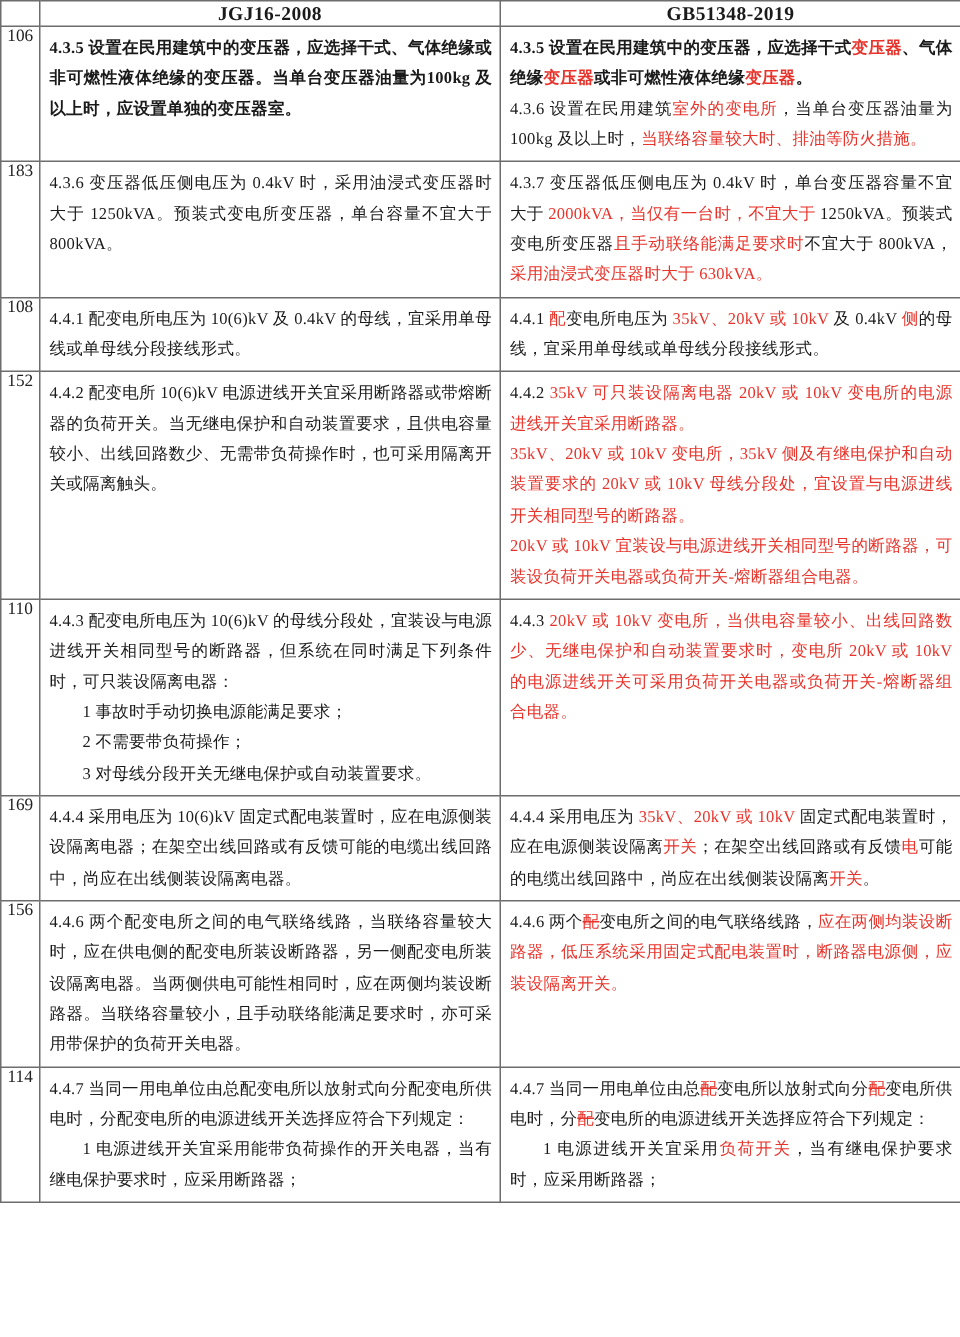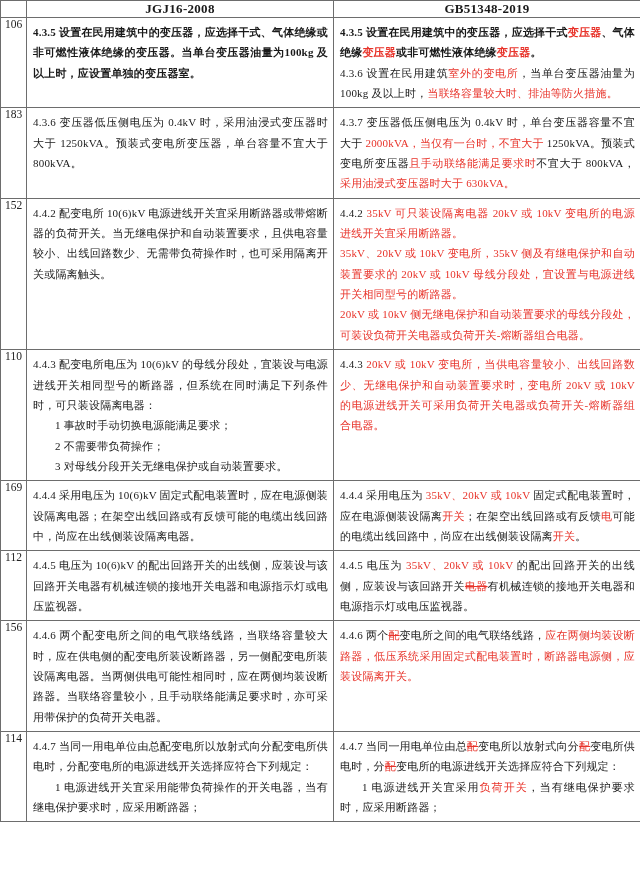--- a/index.html
+++ b/index.html
@@ -101,31 +101,44 @@
             <p>4.3.6 变压器低压侧电压为 0.4kV 时，采用油浸式变压器时大于 1250kVA。预装式变电所变压器，单台容量不宜大于 800kVA。</p>
           </div>
         </td>
         <td>
           <div class="cellbody">
             <p>4.3.7 变压器低压侧电压为 0.4kV 时，单台变压器容量不宜大于 <span class="r">2000kVA，当仅有一台时，不宜大于</span> 1250kVA。预装式变电所变压器<span class="r">且手动联络能满足要求时</span>不宜大于 800kVA，<span class="r">采用油浸式变压器时大于 630kVA。</span></p>
           </div>
         </td>
       </tr>
       <tr>
+        <td class="rownum">108</td>
+        <td>
+          <div class="cellbody">
+            <p>4.4.1 配变电所电压为 10(6)kV 及 0.4kV 的母线，宜采用单母线或单母线分段接线形式。</p>
+          </div>
+        </td>
+        <td>
+          <div class="cellbody">
+            <p>4.4.1 <span class="r">配</span>变电所电压为 <span class="r">35kV、20kV 或 10kV</span> 及 0.4kV <span class="r">侧</span>的母线，宜采用单母线或单母线分段接线形式。</p>
+          </div>
+        </td>
+      </tr>
+      <tr>
         <td class="rownum">152</td>
         <td>
           <div class="cellbody">
             <p>4.4.2 配变电所 10(6)kV 电源进线开关宜采用断路器或带熔断器的负荷开关。当无继电保护和自动装置要求，且供电容量较小、出线回路数少、无需带负荷操作时，也可采用隔离开关或隔离触头。</p>
           </div>
         </td>
         <td>
           <div class="cellbody">
             <p>4.4.2 <span class="r">35kV 可只装设隔离电器 20kV 或 10kV 变电所的电源进线开关宜采用断路器。</span></p>
             <p class="redblock">35kV、20kV 或 10kV 变电所，35kV 侧及有继电保护和自动装置要求的 20kV 或 10kV 母线分段处，宜设置与电源进线开关相同型号的断路器。</p>
-            <p class="redblock">20kV 或 10kV 侧无继电保护和自动装置要求的母线分段处，可装设负荷开关电器或负荷开关-熔断器组合电器。</p>
+            <p class="redblock">20kV 或 10kV 宜装设与电源进线开关相同型号的断路器，可装设负荷开关电器或负荷开关-熔断器组合电器。</p>
           </div>
         </td>
       </tr>
       <tr>
         <td class="rownum">110</td>
         <td>
           <div class="cellbody">
             <p>4.4.3 配变电所电压为 10(6)kV 的母线分段处，宜装设与电源进线开关相同型号的断路器，但系统在同时满足下列条件时，可只装设隔离电器：</p>
             <p class="ind">1 事故时手动切换电源能满足要求；</p>
             <p class="ind">2 不需要带负荷操作；</p>
@@ -141,33 +154,20 @@
       <tr>
         <td class="rownum">169</td>
         <td>
           <div class="cellbody">
             <p>4.4.4 采用电压为 10(6)kV 固定式配电装置时，应在电源侧装设隔离电器；在架空出线回路或有反馈可能的电缆出线回路中，尚应在出线侧装设隔离电器。</p>
           </div>
         </td>
         <td>
           <div class="cellbody">
             <p>4.4.4 采用电压为 <span class="r">35kV、20kV 或 10kV</span> 固定式配电装置时，应在电源侧装设隔离<span class="r">开关</span>；在架空出线回路或有反馈<span class="r">电</span>可能的电缆出线回路中，尚应在出线侧装设隔离<span class="r">开关</span>。</p>
-          </div>
-        </td>
-      </tr>
-      <tr>
-        <td class="rownum">112</td>
-        <td>
-          <div class="cellbody">
-            <p>4.4.5 电压为 10(6)kV 的配出回路开关的出线侧，应装设与该回路开关电器有机械连锁的接地开关电器和电源指示灯或电压监视器。</p>
-          </div>
-        </td>
-        <td>
-          <div class="cellbody">
-            <p>4.4.5 电压为 <span class="r">35kV、20kV 或 10kV</span> 的配出回路开关的出线侧，应装设与该回路开关<span class="s">电器</span>有机械连锁的接地开关电器和电源指示灯或电压监视器。</p>
           </div>
         </td>
       </tr>
       <tr>
         <td class="rownum">156</td>
         <td>
           <div class="cellbody">
             <p>4.4.6 两个配变电所之间的电气联络线路，当联络容量较大时，应在供电侧的配变电所装设断路器，另一侧配变电所装设隔离电器。当两侧供电可能性相同时，应在两侧均装设断路器。当联络容量较小，且手动联络能满足要求时，亦可采用带保护的负荷开关电器。</p>
           </div>
         </td>

